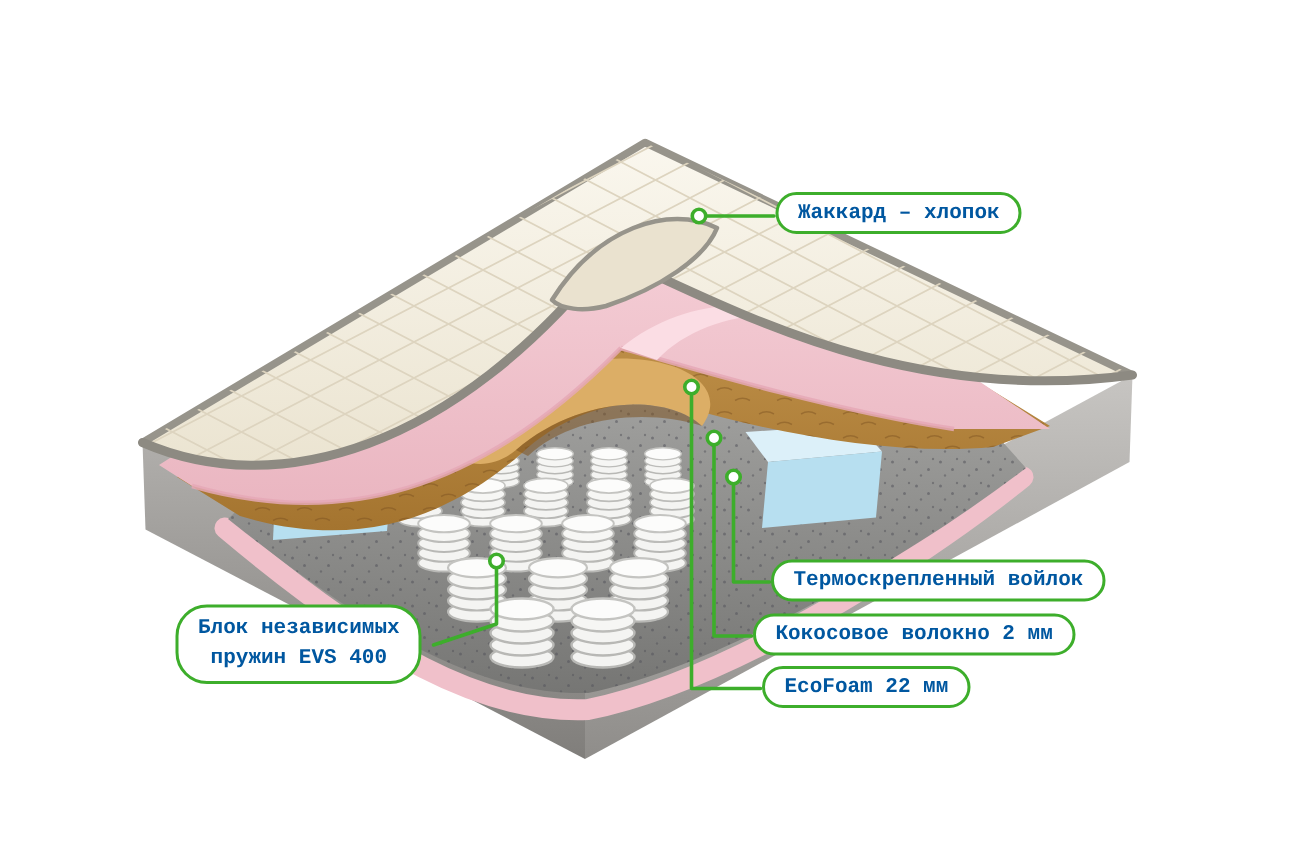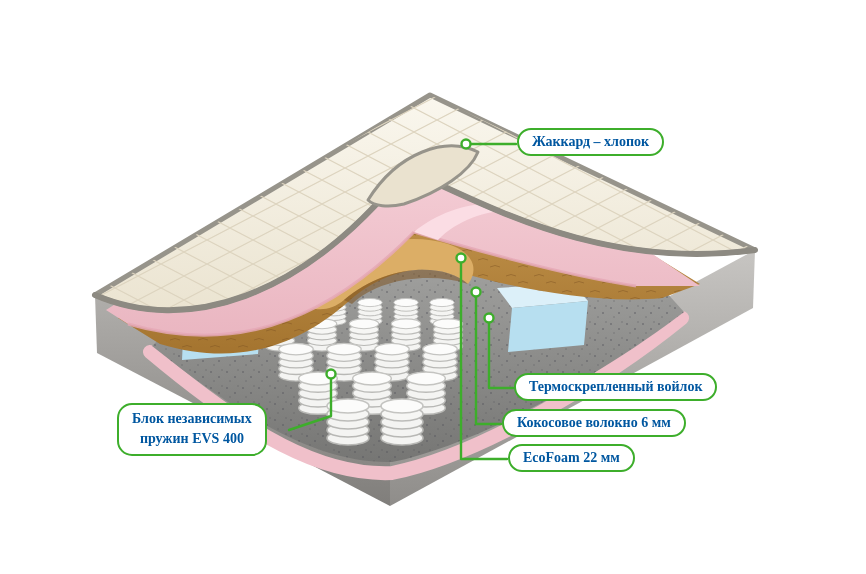--- a/index.html
+++ b/index.html
@@ -1,27 +1,27 @@
 <!DOCTYPE html>
 <html><head>
 <meta charset="utf-8">
 <style>
   html,body{margin:0;padding:0;background:#ffffff;}
   .stage{
     position:relative;width:853px;height:574px;background:#ffffff;overflow:hidden;
-    font-family:Liberation Serif, serif;
+    font-family:Liberation Mono, monospace;
   }
   .stage svg{position:absolute;left:0;top:0;}
   .callout{
     position:absolute;display:inline-block;background:#ffffff;
     border:2px solid #3dae2b;border-radius:15px;
     padding:4px 13px;color:#0057a0;font-weight:bold;font-size:14px;
     white-space:nowrap;box-sizing:border-box;
   }
-  .callout.center{text-align:center;line-height:1.45;}
+  .callout.center{text-align:center;line-height:1.45;border-radius:21px;}
   #c-jacquard{left:517px;top:128px;}
   #c-felt{left:514px;top:373px;text-align:right;}
   #c-coco{left:502px;top:409px;}
   #c-eco{left:508px;top:444px;}
   #c-springs{left:117px;top:403px;}
 </style>
 </head>
 <body>
 
 <div class="stage">
@@ -147,21 +147,21 @@
       <circle cx="476" cy="292" r="4.5" fill="#ffffff"></circle>
       <circle cx="461" cy="258" r="4.5" fill="#ffffff"></circle>
       <circle cx="331" cy="374" r="4.5" fill="#ffffff"></circle>
     </g>
   </svg>
 
   <div class="callout" id="c-jacquard">Жаккард – хлопок</div>
 
   <div class="callout" id="c-felt">Термоскрепленный войлок</div>
 
-  <div class="callout" id="c-coco">Кокосовое волокно 6 мм</div>
+  <div class="callout" id="c-coco">Кокосовое волокно 2 мм</div>
 
   <div class="callout" id="c-eco">EcoFoam 22 мм</div>
 
   <div class="callout center" id="c-springs">
     <div>Блок независимых</div>
     <div>пружин EVS 400</div>
   </div>
 
 </div>
 

